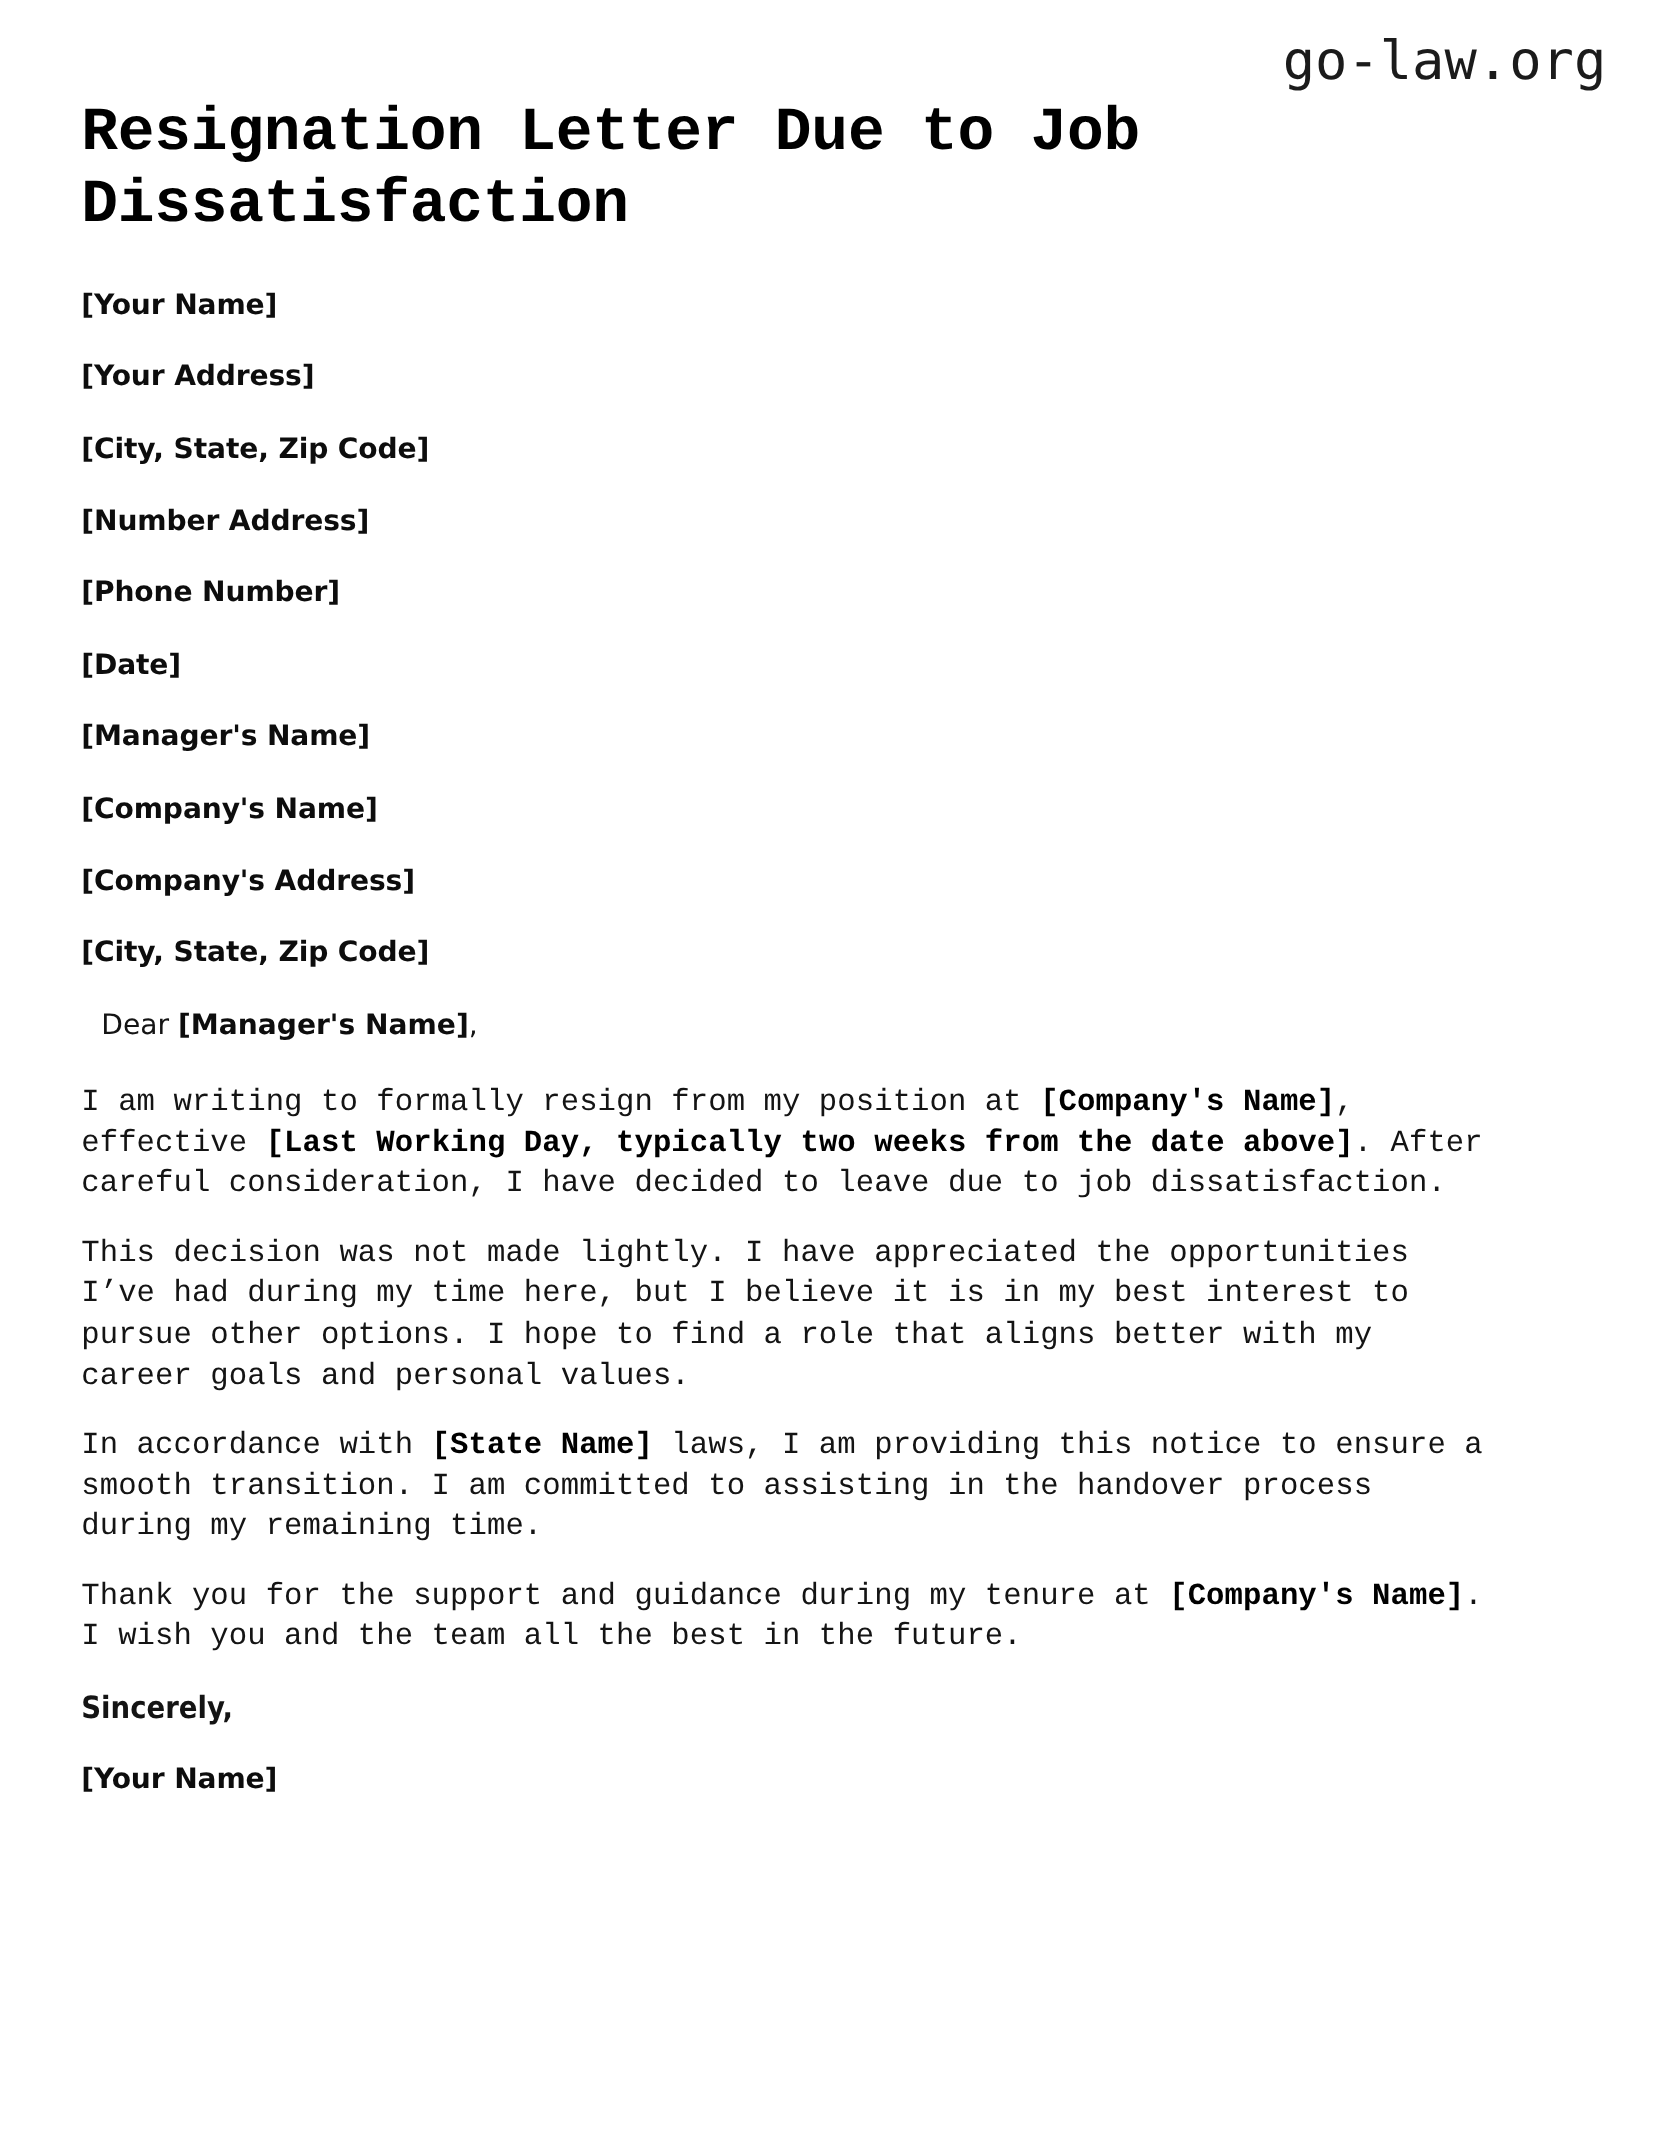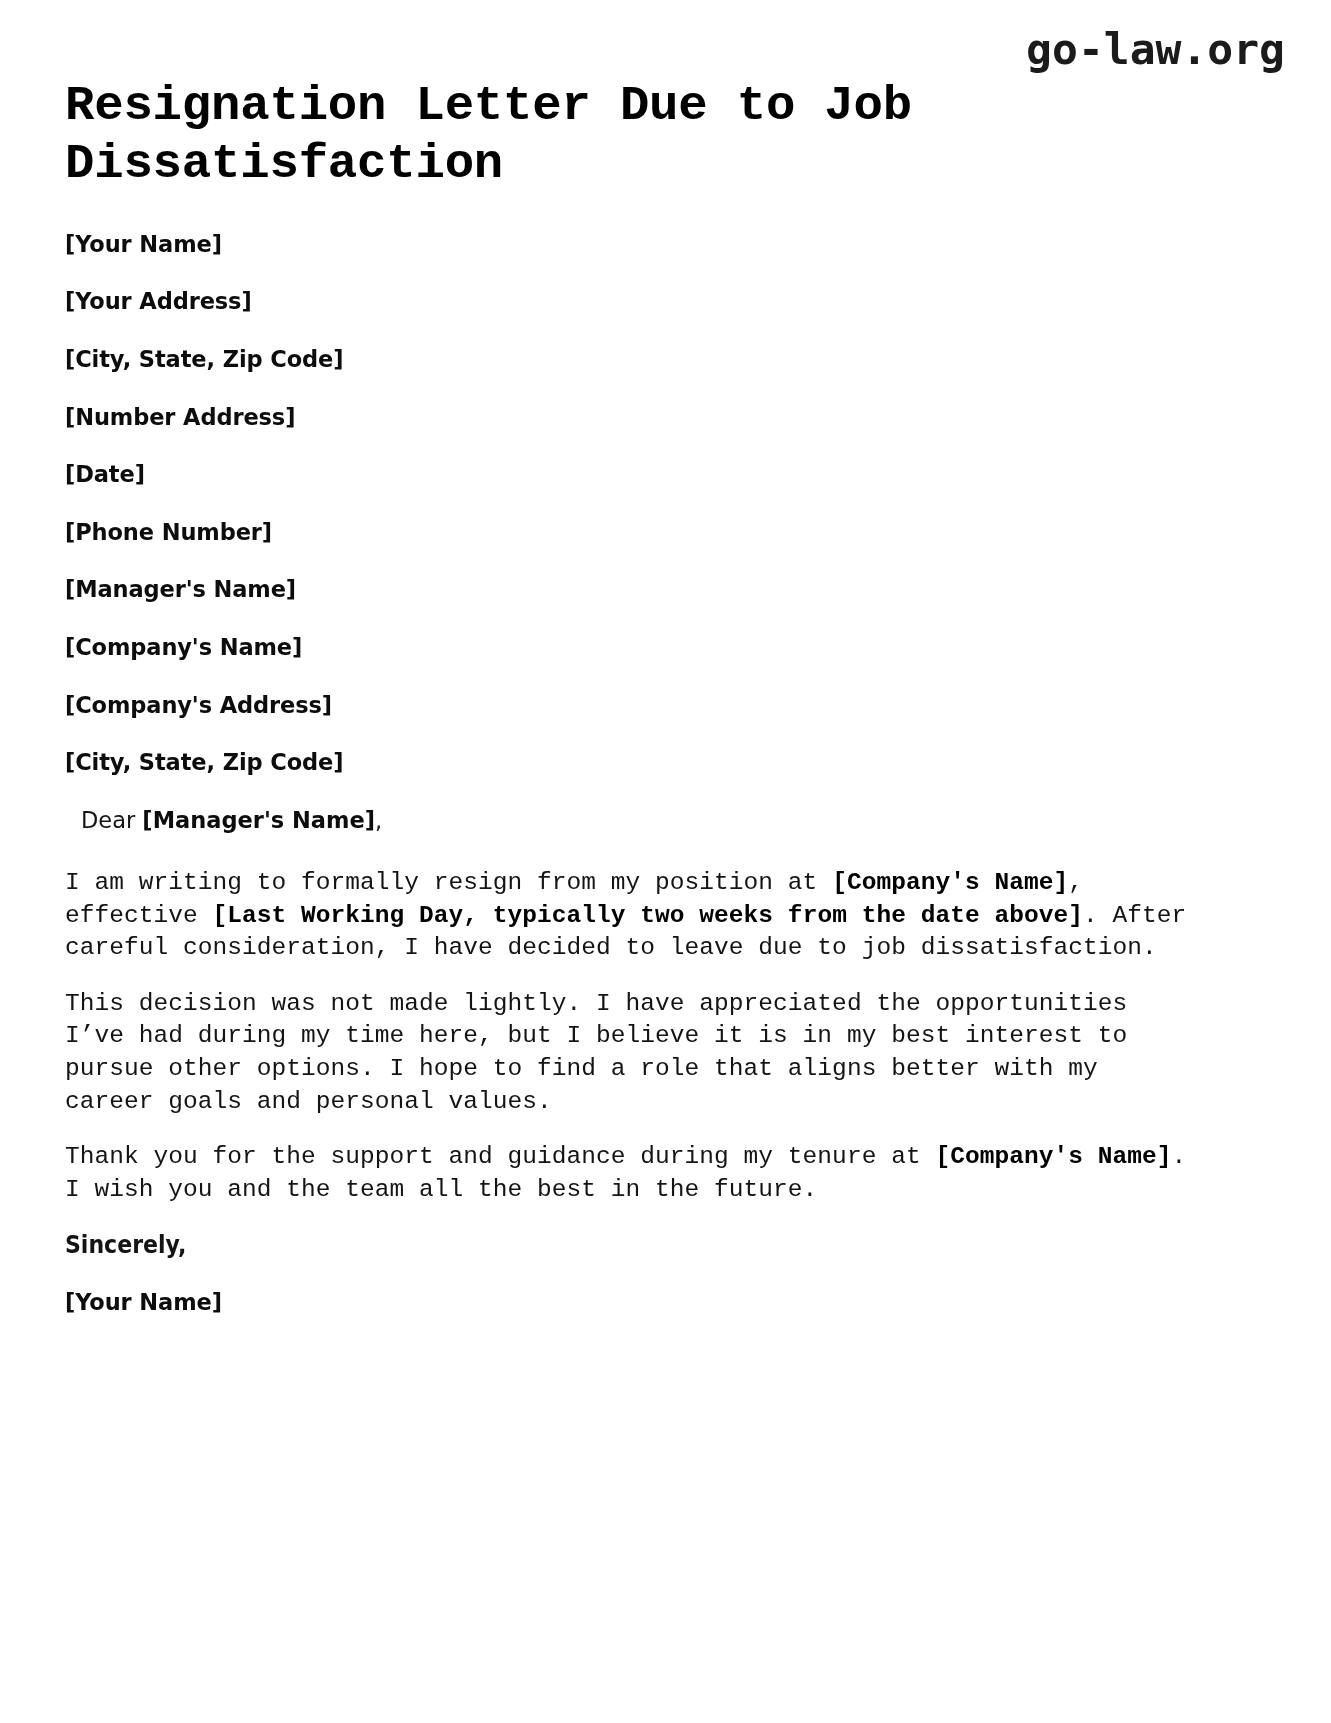--- a/index.html
+++ b/index.html
@@ -25,21 +25,21 @@
     padding: 0 65px 0 65px;
   }
 
   
   .watermark {
     position: absolute;
     top: 28px;
     right: 46px;
     font-family: "DejaVu Sans Mono", "Liberation Mono", monospace;
     font-size: 43px;
-    font-weight: 700;
+    font-weight: 400;
     letter-spacing: 0px;
     color: #1b1b1b;
     line-height: 1;
     white-space: nowrap;
   }
 
   
   .doc-title {
     margin: 0;
     padding-top: 78px;
@@ -125,35 +125,36 @@
 
   <div class="watermark">go-law.org</div>
 
   <h1 class="doc-title">Resignation Letter Due to Job Dissatisfaction</h1>
 
   <div class="header-block">
       <p class="ph-line">[Your Name]</p>
       <p class="ph-line">[Your Address]</p>
       <p class="ph-line">[City, State, Zip Code]</p>
       <p class="ph-line">[Number Address]</p>
+      <p class="ph-line">[Phone Number]</p>
       <p class="ph-line">[Date]</p>
-      <p class="ph-line">[Phone Number]</p>
       <p class="ph-line">[Manager's Name]</p>
       <p class="ph-line">[Company's Name]</p>
       <p class="ph-line">[Company's Address]</p>
       <p class="ph-line">[City, State, Zip Code]</p>
     </div>
 
   <div class="salutation">
     <span>Dear </span><b>[Manager's Name]</b><span>,</span>
   </div>
 
   <div class="body-block">
       <p class="body-para"><span>I am writing to formally resign from my position at </span><b>[Company's Name]</b><span>, effective </span><b>[Last Working Day, typically two weeks from the date above]</b><span>. After careful consideration, I have decided to leave due to job dissatisfaction.</span></p>
       <p class="body-para"><span>This decision was not made lightly. I have appreciated the opportunities I’ve had during my time here, but I believe it is in my best interest to pursue other options. I hope to find a role that aligns better with my career goals and personal values.</span></p>
+      <p class="body-para"><span>In accordance with </span><b>[State Name]</b><span> laws, I am providing this notice to ensure a smooth transition. I am committed to assisting in the handover process during my remaining time.</span></p>
       <p class="body-para"><span>Thank you for the support and guidance during my tenure at </span><b>[Company's Name]</b><span>. I wish you and the team all the best in the future.</span></p>
     </div>
 
   <p class="closing">Sincerely,</p>
 
   <p class="signature">[Your Name]</p>
 
 </div>
 
 </body></html>

